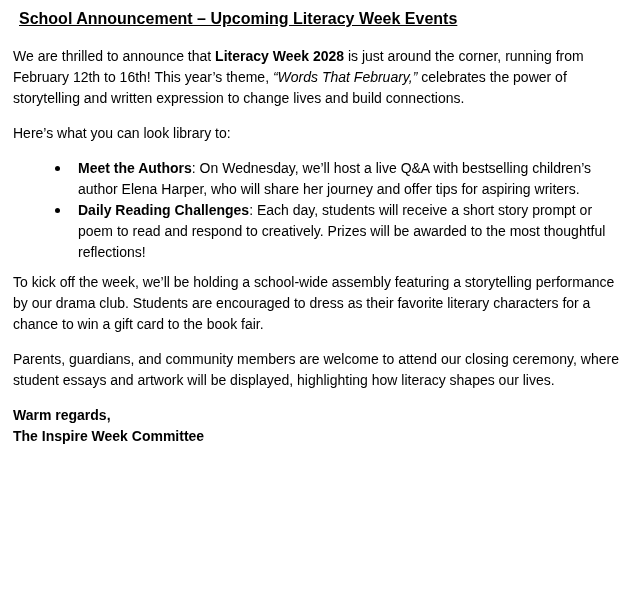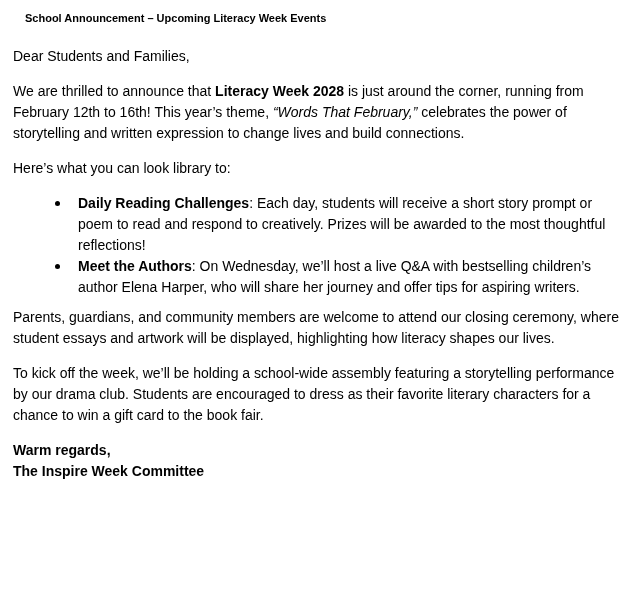--- a/index.html
+++ b/index.html
@@ -14,25 +14,26 @@
     color: #000000;
     font-family: "Liberation Sans", sans-serif;
     font-size: 14px;
     line-height: 21px;
   }
   .doc {
     padding: 8px 13px 0 13px;
     max-width: 608px;
   }
   h1.doc-title {
-    font-size: 11px;
+    font-size: 16px;
     line-height: 21px;
     font-weight: bold;
-    margin: 0 0 17px 12px;
+    margin: 0 0 17px 6px;
     letter-spacing: 0;
+    text-decoration: underline;
   }
   p {
     margin: 0 0 14px 0;
   }
   ul.events {
     list-style: none;
     margin: 0 0 9px 0;
     padding: 0 0 0 65px;
   }
   ul.events li {
@@ -52,40 +53,39 @@
   i { font-style: italic; }
   .signoff-block { margin-bottom: 0; font-weight: bold; }
 </style>
 </head>
 <body>
 
 <div class="doc">
 
   <h1 class="doc-title">School Announcement – Upcoming Literacy Week Events</h1>
 
-  <p>Dear Students and Families,</p>
 
   <p><span>We are thrilled to announce that </span><b>Literacy Week 2028</b><span> is just around the corner, running from February 12th to 16th! This year’s theme, </span><i>“Words That February,”</i><span> celebrates the power of storytelling and written expression to change lives and build connections.</span></p>
 
   <p>Here’s what you can look library to:</p>
 
   <ul class="events">
     <li>
       <span class="bullet"></span>
-      <span><b>Daily Reading Challenges</b><span>: Each day, students will receive a short story prompt or poem to read and respond to creatively. Prizes will be awarded to the most thoughtful reflections!</span></span>
+      <span><b>Meet the Authors</b><span>: On Wednesday, we’ll host a live Q&amp;A with bestselling children’s author Elena Harper, who will share her journey and offer tips for aspiring writers.</span></span>
     </li>
     <li>
       <span class="bullet"></span>
-      <span><b>Meet the Authors</b><span>: On Wednesday, we’ll host a live Q&amp;A with bestselling children’s author Elena Harper, who will share her journey and offer tips for aspiring writers.</span></span>
+      <span><b>Daily Reading Challenges</b><span>: Each day, students will receive a short story prompt or poem to read and respond to creatively. Prizes will be awarded to the most thoughtful reflections!</span></span>
     </li>
   </ul>
 
+  <p>To kick off the week, we’ll be holding a school-wide assembly featuring a storytelling performance by our drama club. Students are encouraged to dress as their favorite literary characters for a chance to win a gift card to the book fair.</p>
+
   <p>Parents, guardians, and community members are welcome to attend our closing ceremony, where student essays and artwork will be displayed, highlighting how literacy shapes our lives.</p>
-
-  <p>To kick off the week, we’ll be holding a school-wide assembly featuring a storytelling performance by our drama club. Students are encouraged to dress as their favorite literary characters for a chance to win a gift card to the book fair.</p>
 
 
   <p class="signoff-block">
     <span>Warm regards,</span><br>
     <span>The Inspire Week Committee</span>
   </p>
 
 </div>
 
 </body></html>

